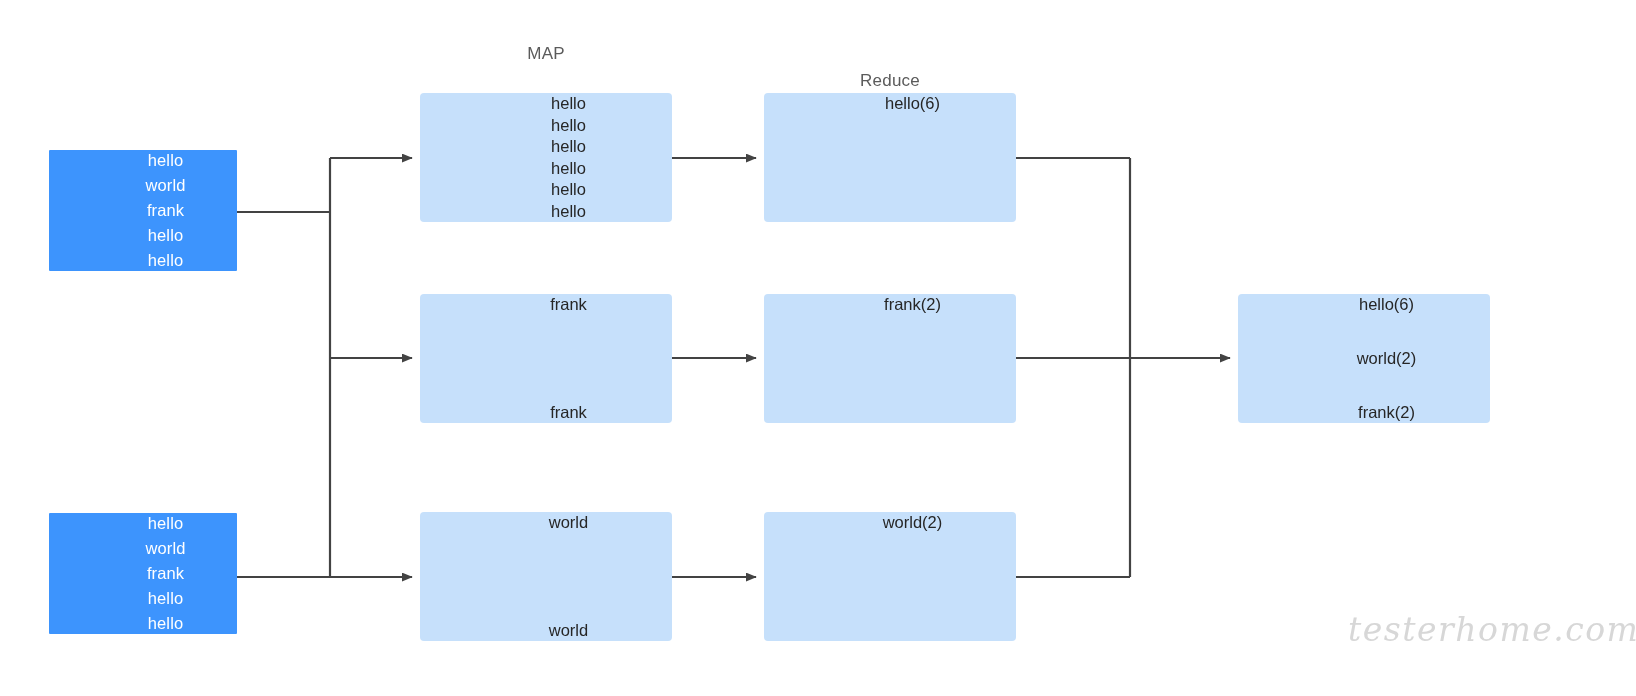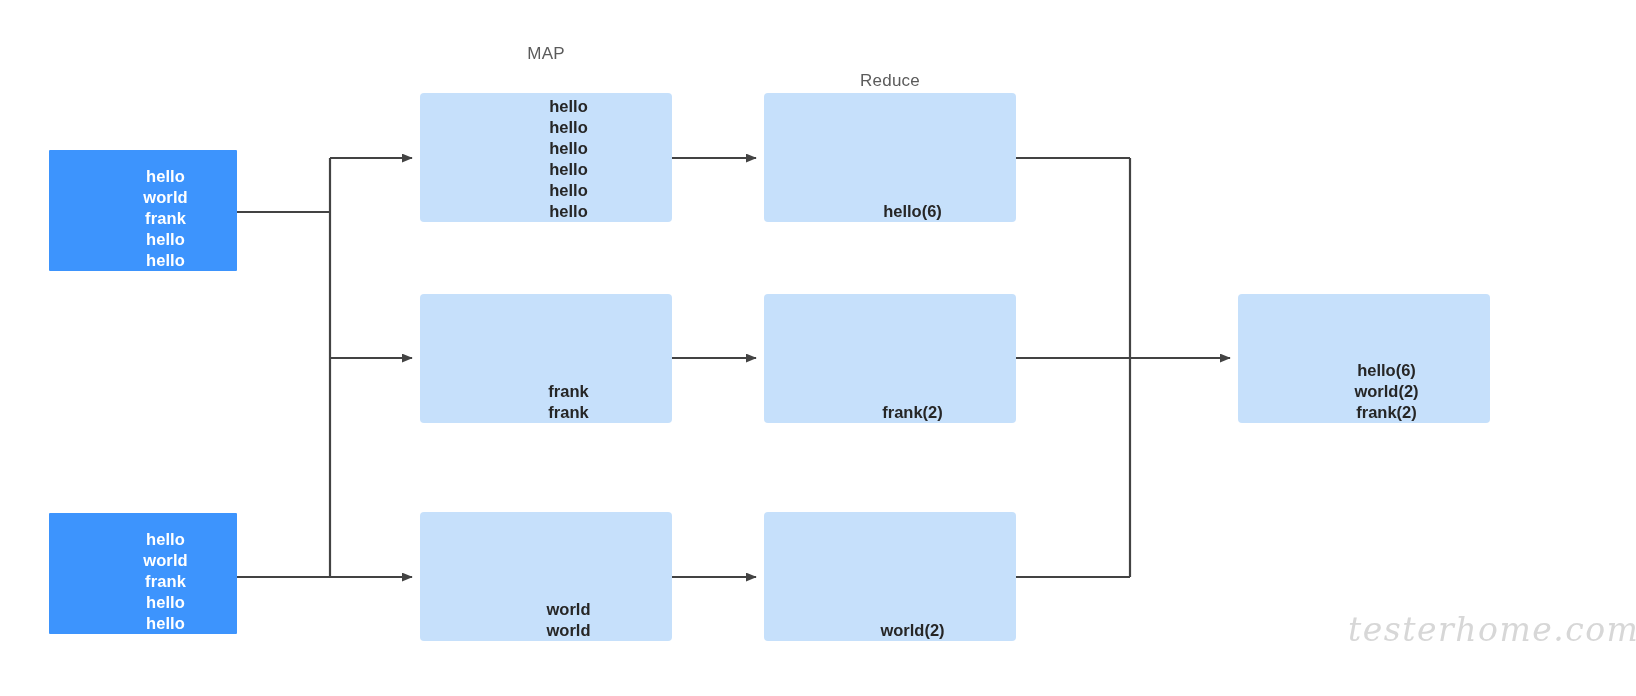--- a/index.html
+++ b/index.html
@@ -40,23 +40,23 @@
     transform: translateX(-50%);
   }
 
   
   .node {
     position: absolute;
     box-sizing: border-box;
     display: flex;
     flex-direction: column;
     align-items: center;
-    justify-content: flex-end;
+    justify-content: space-between;
     text-align: center;
-    font-weight: bold;
+    font-weight: normal;
     font-size: 16.5px;
     line-height: 21px;
     padding-left: 45px;
   }
   .node .line {
     display: block;
     white-space: nowrap;
   }
 
   .node.input {

